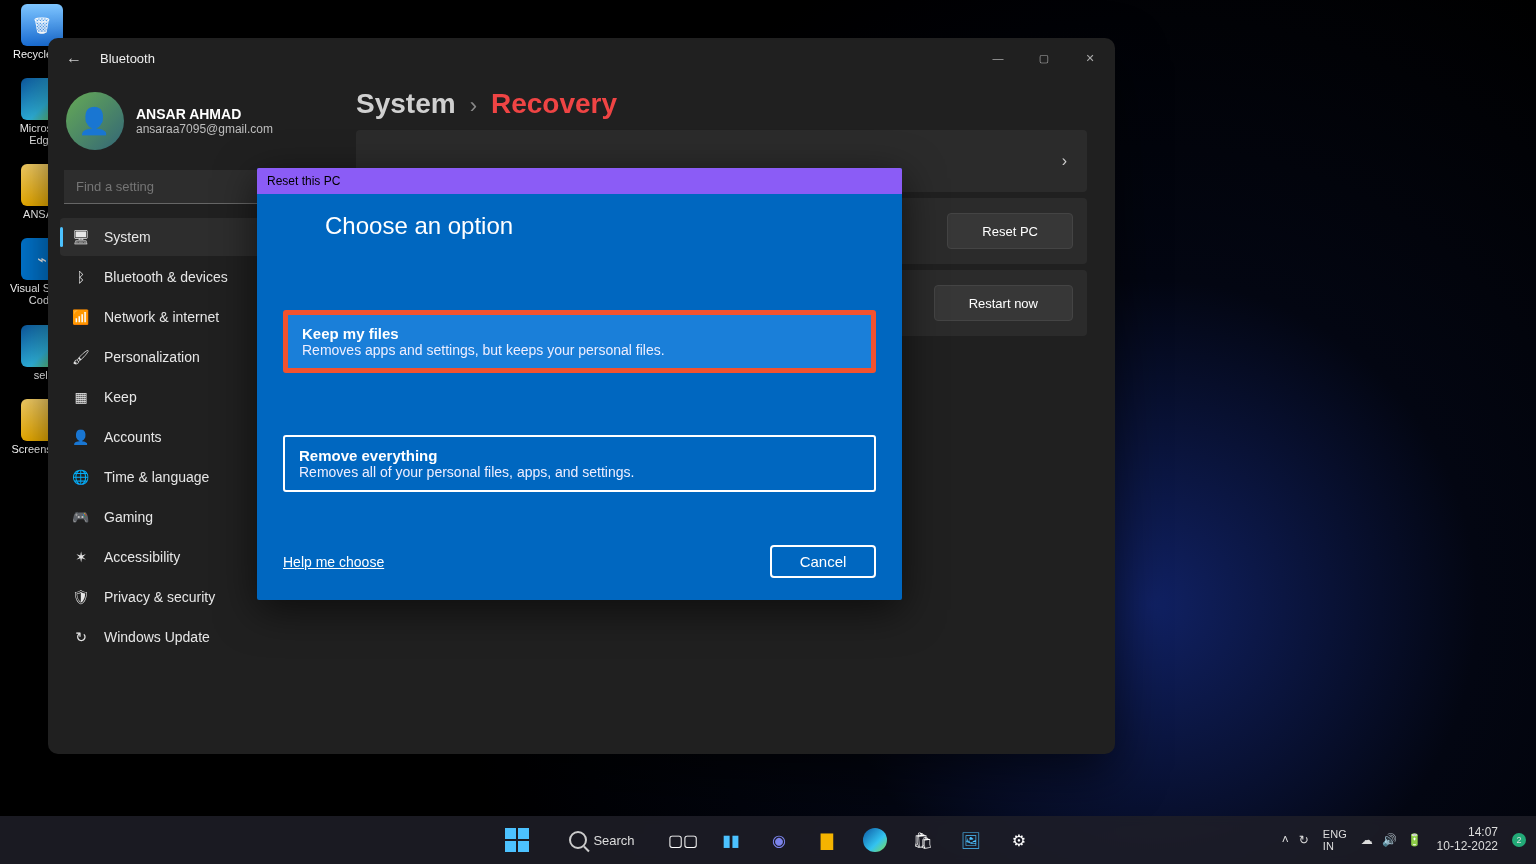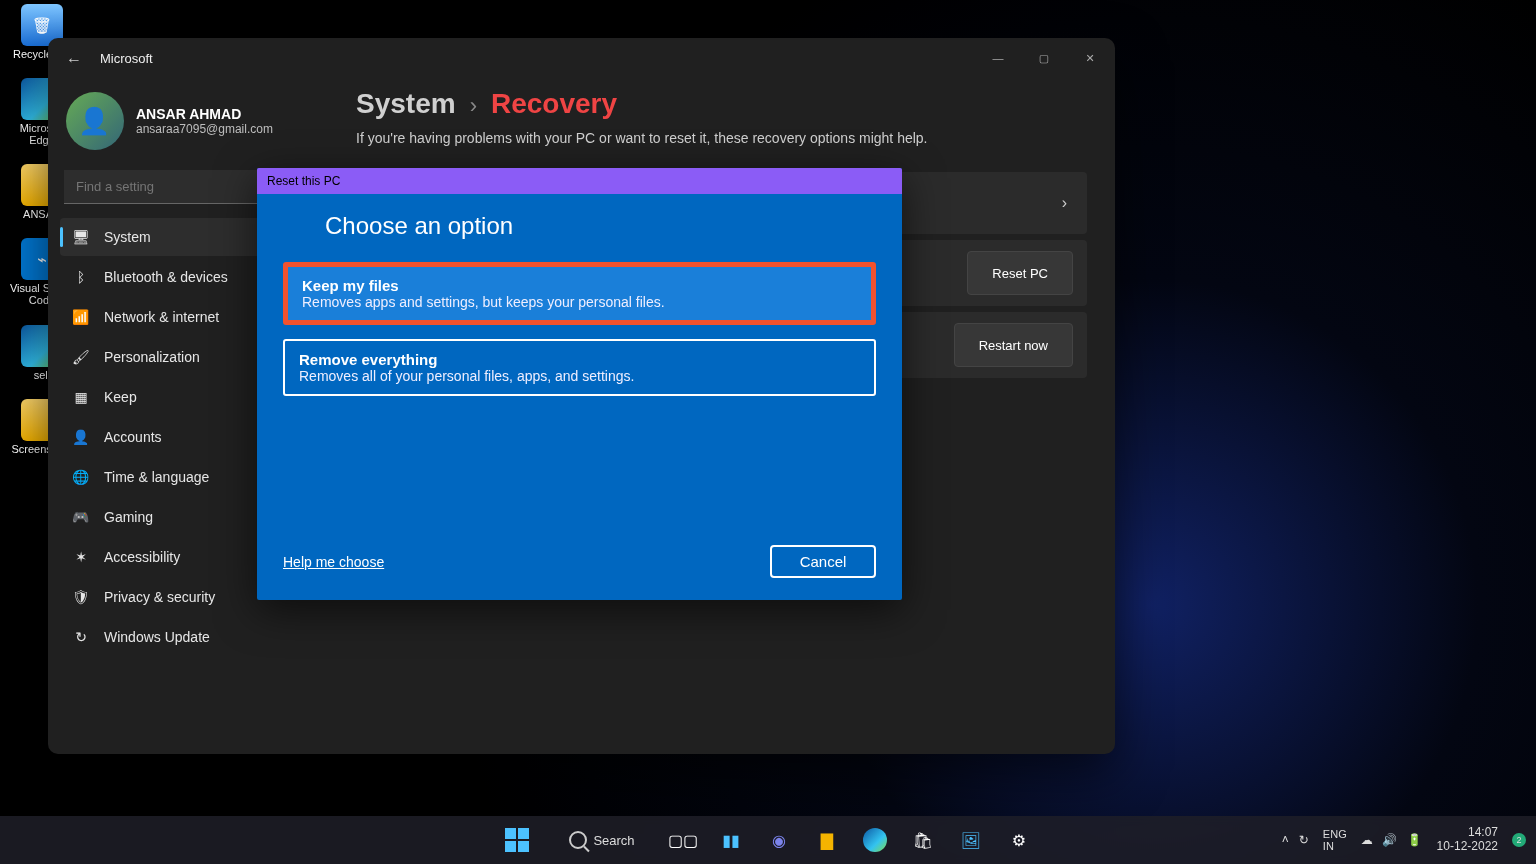--- a/index.html
+++ b/index.html
@@ -64,36 +64,36 @@
   
   .main { flex:1; padding:10px 28px 0 8px; }
   .breadcrumb { display:flex; align-items:baseline; gap:14px; margin-bottom:10px;}
   .bc-system { font-size:28px; font-weight:600; color:#d0d0d0; cursor:pointer;}
   .bc-sep { font-size:22px; color:#888;}
   .bc-page { font-size:28px; font-weight:600; color:#ef4444;}
   .subtext { font-size:14px; color:#cfcfcf; margin-bottom:26px;}
   .card { background:#2b2b2b; border-radius:4px; height:62px; display:flex; align-items:center; justify-content:flex-end; padding:0 20px; margin-bottom:6px;}
   .card .chev { color:#ccc; }
   .row { background:#2b2b2b; border-radius:4px; height:66px; display:flex; align-items:center; justify-content:flex-end; padding:0 14px; margin-bottom:6px; gap:14px;}
-  .row button { background:#373737; border:1px solid #444; color:#fff; height:44px; padding:0 24px; border-radius:4px; font-size:13px; cursor:pointer;}
+  .row button { background:#373737; border:1px solid #444; color:#fff; height:36px; padding:0 34px; border-radius:4px; font-size:13px; cursor:pointer;}
   
   .dialog {
     position:absolute;
     left:257px; top:168px;
     width:645px; height:432px;
     background:#0067c0;
     border-radius:2px;
     box-shadow:0 10px 40px rgba(0,0,0,0.6);
     display:flex; flex-direction:column;
     overflow:hidden;
   }
   .dialog-title { background:#8b5cf6; color:#000; font-size:12px; padding:6px 10px;}
   .dialog-body { flex:1; padding:18px 26px 10px 26px; display:flex; flex-direction:column; color:#fff;}
   .dialog-body h2 { font-size:24px; font-weight:400; margin-bottom:22px;margin-left:42px;}
-  .option { border:1px solid transparent; border-radius:3px; padding:10px 14px; cursor:pointer;}
+  .option { border:1px solid transparent; border-radius:3px; padding:10px 14px; cursor:pointer;margin-top:48px;}
   .option.keep { background:#1a7fd9; border:5px solid #f2522e; margin-bottom:14px; }
   .option.remove { border:2px solid #fff; }
   .option .ot { font-size:15px; font-weight:600; }
   .option .od { font-size:14px; font-weight:400; color:#eef; }
   .dialog-footer { display:flex; justify-content:space-between; align-items:center; padding:0 26px 22px 26px;}
   .help-link { color:#fff; font-size:14px; text-decoration:underline; cursor:pointer;}
   .cancel-btn { background:transparent; border:2px solid #fff; color:#fff; font-size:15px; width:106px; height:33px; border-radius:4px; cursor:pointer;}
   
   .taskbar {
     position:absolute; left:0; bottom:0; width:100%; height:48px;
@@ -142,21 +142,21 @@
   <div class="dicon">
     <div class="icon folder"></div>
     <div class="label">Screenshots</div>
   </div>
 </div>
 
 <div class="settings-window">
   <div class="win-titlebar">
     <div class="left">
       <span class="back-arrow">←</span>
-      <span class="app-name">Microsoft</span>
+      <span class="app-name">Bluetooth</span>
     </div>
     <div class="win-ctrls">
       <div class="win-ctrl">—</div>
       <div class="win-ctrl">▢</div>
       <div class="win-ctrl close">✕</div>
     </div>
   </div>
   <div class="settings-body">
     <div class="sidebar">
       <div class="profile">
@@ -215,21 +215,20 @@
             <span>Windows Update</span>
           </div>
         </div>
     </div>
     <div class="main">
       <div class="breadcrumb">
         <span class="bc-system">System</span>
         <span class="bc-sep">›</span>
         <span class="bc-page">Recovery</span>
       </div>
-      <div class="subtext">If you're having problems with your PC or want to reset it, these recovery options might help.</div>
       <div class="card">
         <span class="chev">›</span>
       </div>
       <div class="row">
         <button>Reset PC</button>
       </div>
       <div class="row">
         <button>Restart now</button>
       </div>
     </div>

